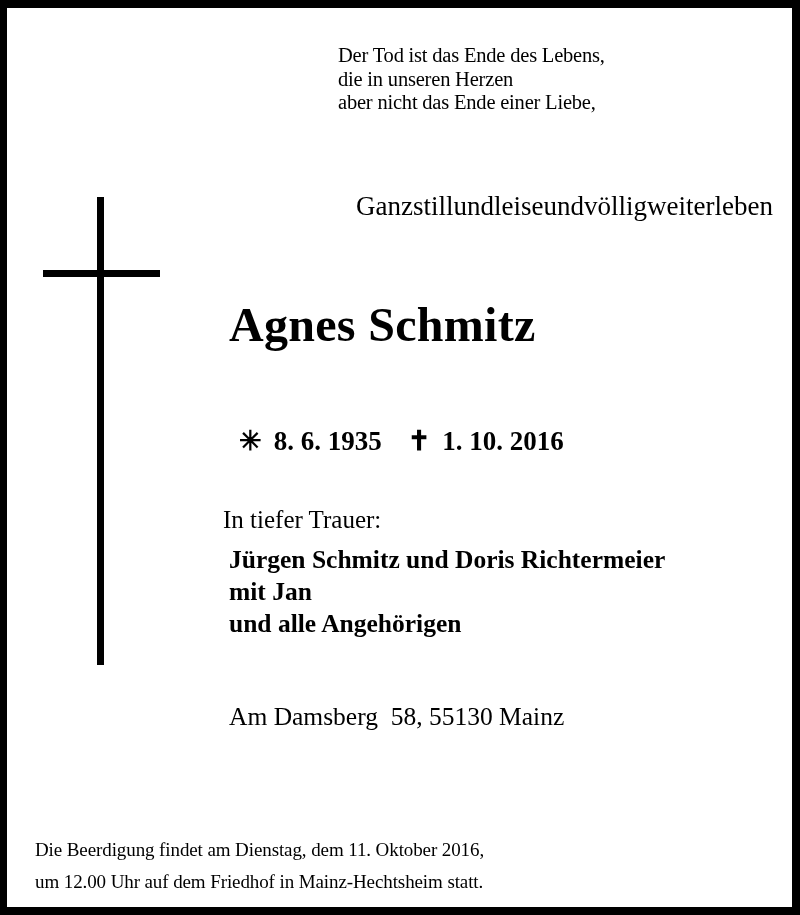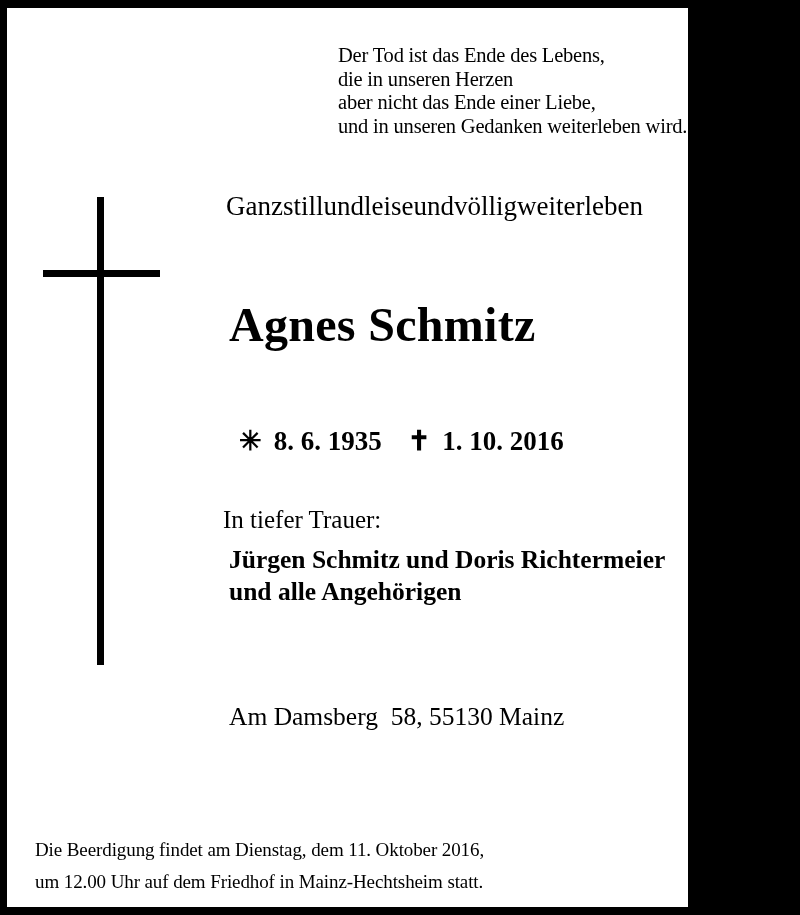--- a/index.html
+++ b/index.html
@@ -7,37 +7,37 @@
       width: 800px; height: 915px;
       background: #000;
       position: relative;
       overflow: hidden;
       font-family: "Liberation Serif", serif;
       color: #000;
     }
     .card {
       position: absolute;
       left: 7px; top: 8px;
-      width: 681px; height: 899px;
+      width: 785px; height: 899px;
       background: #fff;
       text-decoration: underline;
     }
     .abs { position: absolute; white-space: nowrap; }
     .motto {
       left: 331px; top: 36px;
       font-size: 20.5px; line-height: 23.5px;
       letter-spacing: -0.2px;
     }
     .motto div { white-space: nowrap; }
     .intro {
       left: 219px; top: 182px;
       font-size: 27px; line-height: 33px;
       width: 547px;
     }
-    .intro .l1 { display: flex; justify-content: flex-start; width: 547px; }
+    .intro .l1 { display: flex; justify-content: flex-end; width: 547px; }
     .name {
       left: 222px; top: 287px;
       font-size: 48px; font-weight: bold; line-height: 60px;
       letter-spacing: 0.3px;
     }
     .maiden {
       left: 324px; top: 362px;
       font-size: 25px; font-weight: bold; line-height: 30px;
     }
     .dates {
@@ -80,21 +80,20 @@
   </style>
 </head>
 <body>
 
 <div class="card">
 
   <div class="abs motto">
     <div>Der Tod ist das Ende des Lebens,</div>
     <div>die in unseren Herzen</div>
     <div>aber nicht das Ende einer Liebe,</div>
-    <div>und in unseren Gedanken weiterleben wird.</div>
   </div>
 
   <div class="cross-v"></div>
   <div class="cross-h"></div>
 
   <div class="abs intro">
     <div class="l1">
       <span>Ganz</span>
       <span>still</span>
       <span>und</span>
@@ -109,20 +108,21 @@
 
 
   <div class="abs dates">
     <span class="sym">✳</span><span class="gap1"></span><span>8. 6. 1935</span><span class="gap2"></span><span class="sym">✝</span><span class="gap1"></span><span>1. 10. 2016</span>
   </div>
 
   <div class="abs mourning">In tiefer Trauer:</div>
 
   <div class="abs mourners">
     <div>Jürgen Schmitz und Doris Richtermeier</div>
+    <div>mit Jan</div>
     <div>und alle Angehörigen</div>
   </div>
 
   <div class="abs address" style="white-space: pre;">Am Damsberg  58, 55130 Mainz</div>
 
   <div class="abs funeral">
     <div>Die Beerdigung findet am Dienstag, dem 11. Oktober 2016,</div>
     <div>um 12.00 Uhr auf dem Friedhof in Mainz-Hechtsheim statt.</div>
     <div>Von Beileidsbekundungen am Grab bitten wir abzusehen.</div>
   </div>

